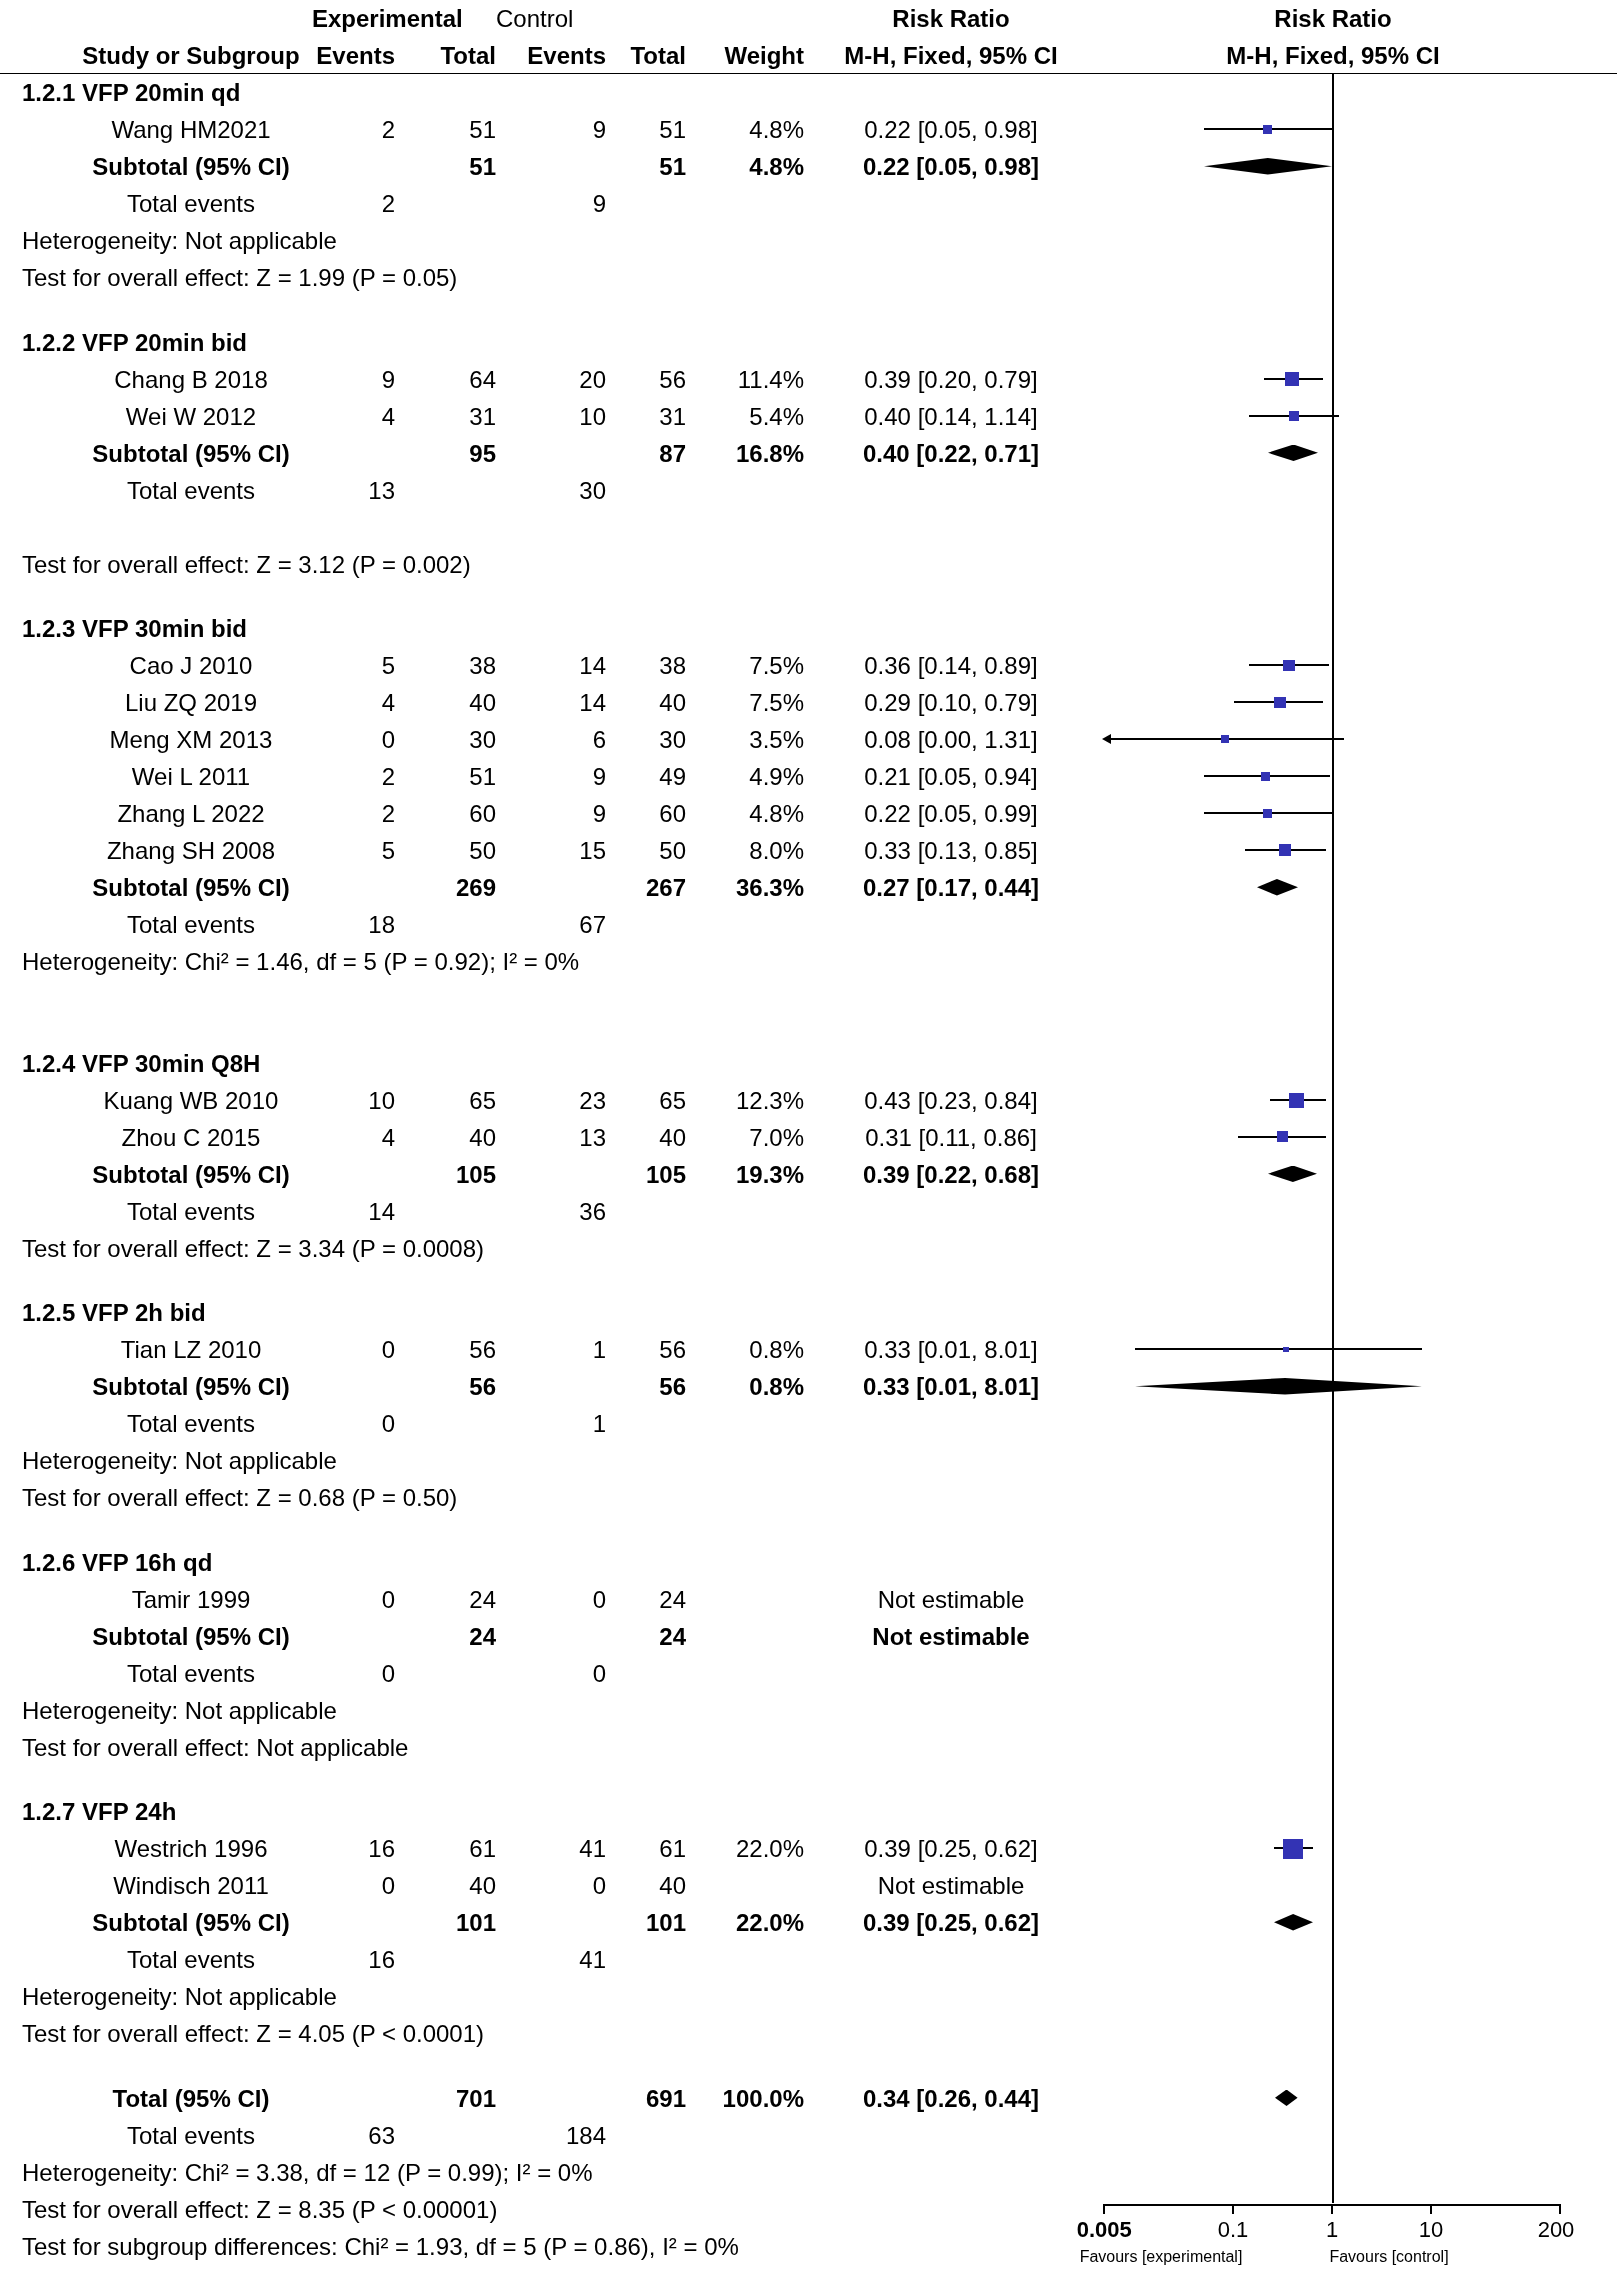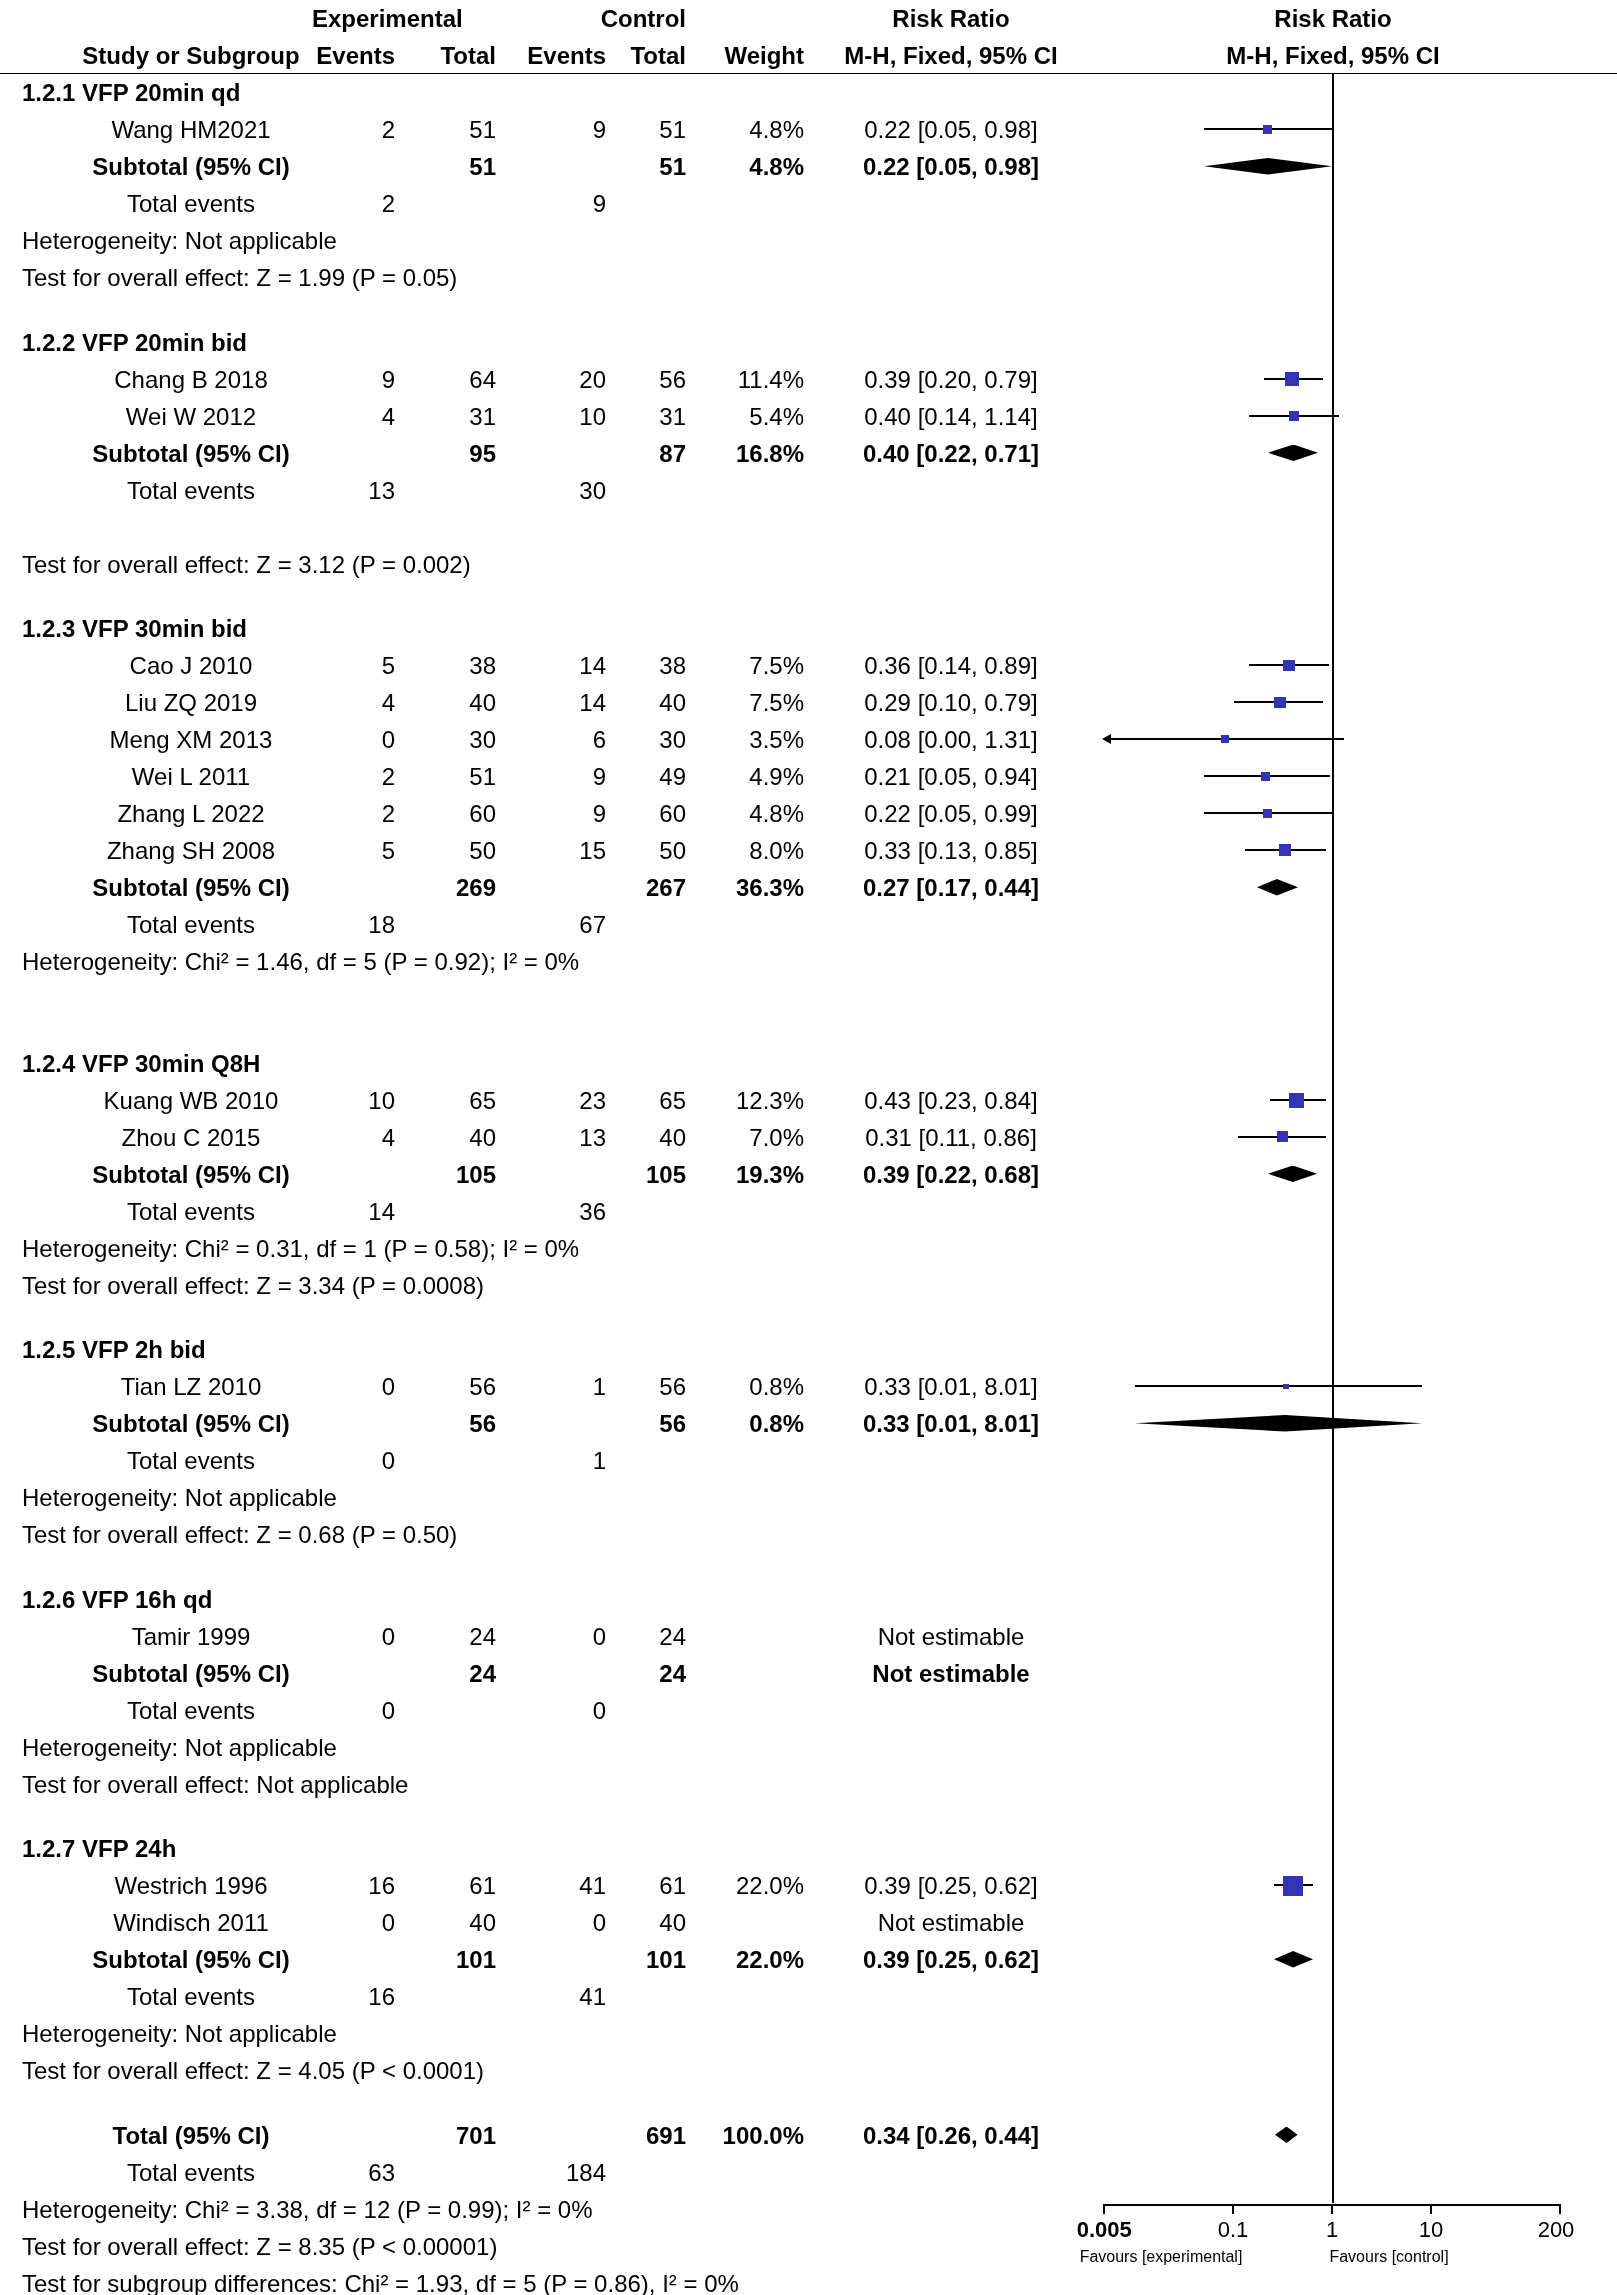--- a/index.html
+++ b/index.html
@@ -23,21 +23,21 @@
     white-space: nowrap;
   }
   .bold { font-weight: 700; }
   .c-study { text-align: center; margin-left: 48px; }
   .c-num { text-align: right; }
   .c-ci { text-align: center; }
   .c-note { grid-column: 1 / 8; text-align: left; }
   .c-plot { grid-column: 8; position: relative; }
   .hdr2 { border-bottom: 1.8px solid #000; }
   .span23 { grid-column: 2 / 4; text-align: center; padding-right: 110px; font-weight: 700; }
-  .span45 { grid-column: 4 / 6; text-align: right; font-weight: 700; }
+  .span45 { grid-column: 4 / 6; text-align: left; font-weight: 400; }
   .col7 { grid-column: 7; text-align: center; font-weight: 700; }
   .col8 { grid-column: 8; text-align: center; padding-right: 50px; font-weight: 700; }
   .sg-gap { margin-top: 27.5px; }
   .vline { position: absolute; left: 1332px; top: 73px; width: 1.8px; height: 2130px; background: #000; }
   .ciline { position: absolute; top: 17.4px; height: 1.8px; background: #000; }
   .sq { position: absolute; background: #3333b4; }
   .diamond { position: absolute; top: 10px; height: 16.5px; background: #000; }
   .arrow {
     position: absolute; top: 13px; width: 0; height: 0;
     border-top: 5.5px solid transparent; border-bottom: 5.5px solid transparent;
@@ -341,24 +341,20 @@
         <div class="c-study">Total events</div>
         <div class="c-num">14</div>
         <div class="c-num"></div>
         <div class="c-num">36</div>
         <div class="c-num"></div>
         <div class="c-num"></div>
         <div class="c-ci"></div>
         <div class="c-plot"></div>
       </div>
       <div class="row">
-        <div class="c-note">Heterogeneity: Chi² = 0.31, df = 1 (P = 0.58); I² = 0%</div>
-        <div class="c-plot"></div>
-      </div>
-      <div class="row">
         <div class="c-note">Test for overall effect: Z = 3.34 (P = 0.0008)</div>
         <div class="c-plot"></div>
       </div>
       <div class="row sg-gap">
         <div class="c-note bold">1.2.5 VFP 2h bid</div>
         <div class="c-plot"></div>
       </div>
       <div class="row">
         <div class="c-study">Tian LZ 2010</div>
         <div class="c-num">0</div>

